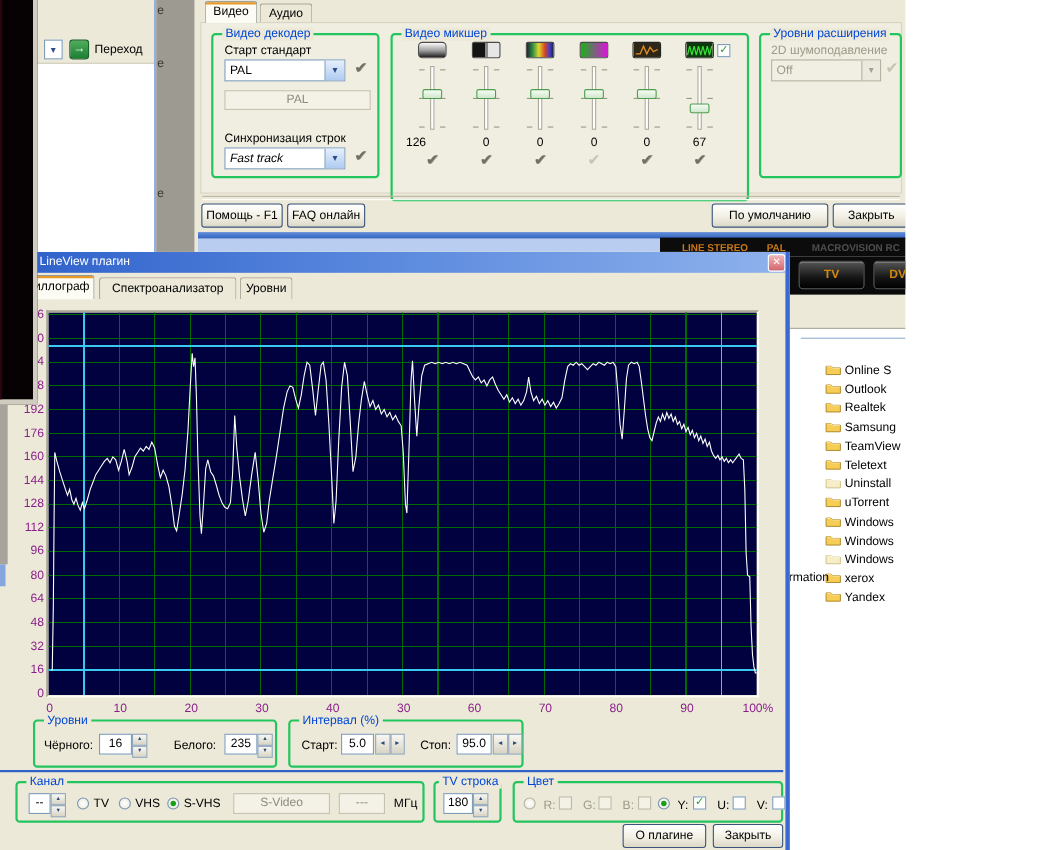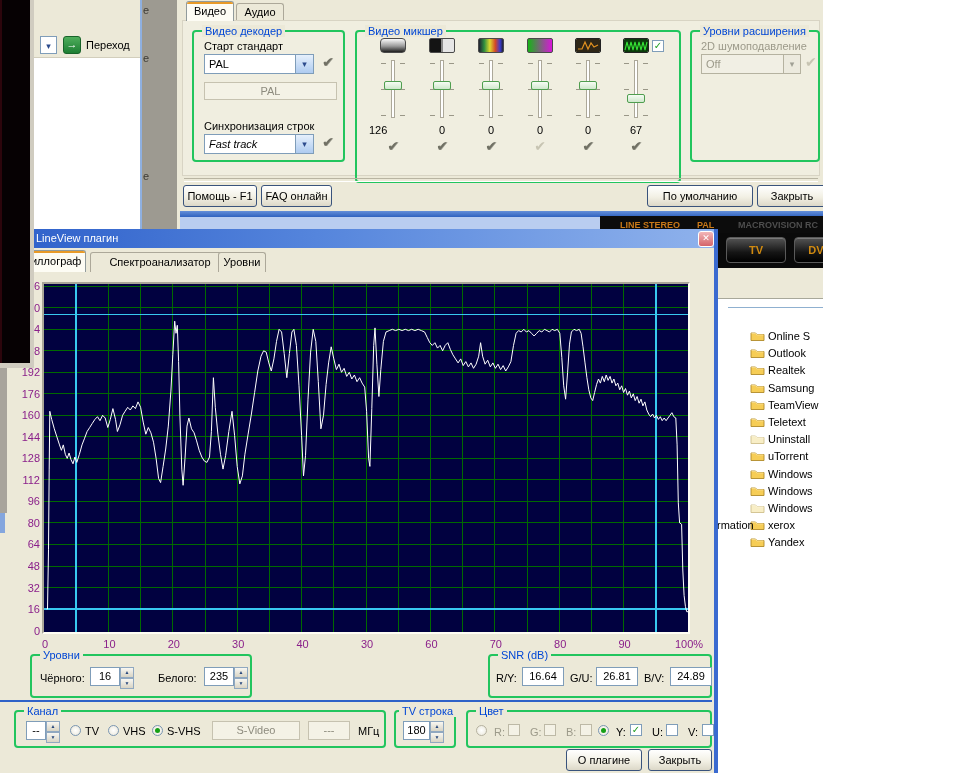--- a/index.html
+++ b/index.html
@@ -310,21 +310,21 @@
   </div>
 
   <div id="lineview" class="abs" style="left:-8px;top:229px;width:726px;height:544px;background:#ece9d8;border-right:4px solid #3a6ad0;box-sizing:border-box;overflow:hidden;z-index:4;">
     <div class="abs" style="left:0;top:0;width:722px;height:19px;background:linear-gradient(90deg,#2c5ec9 0%,#5585dc 45%,#8fb2ec 100%);">
       <span class="abs titlebar-text" style="left:44px;top:3px;">LineView плагин</span>
       <span class="abs close-x close-glyph" style="left:706px;top:2px;width:14px;height:14px;">✕</span>
     </div>
     <div class="tab active" style="left:14px;top:21px;width:80px;height:22px;line-height:21px;">
       <span>Осциллограф</span>
     </div>
-    <div class="tab" style="left:98px;top:23px;width:140px;height:20px;line-height:19px;">
+    <div class="tab" style="left:98px;top:23px;width:125px;height:20px;line-height:19px;">
       <span>Спектроанализатор</span>
     </div>
     <div class="tab" style="left:226px;top:23px;width:48px;height:20px;line-height:19px;">
       <span>Уровни</span>
     </div>
     <div class="abs" style="left:2px;top:43px;width:718px;height:430px;background:#ece9d8;border-bottom:2px solid #2f62c8;box-sizing:border-box;"></div>
 
     <div class="abs" style="left:50px;top:53px;width:648px;height:352px;box-sizing:border-box;border-top:2px solid #a9a697;border-left:2px solid #a9a697;border-bottom:2px solid #fffef4;border-right:2px solid #fffef4;">
       <svg id="plot-svg" width="644" height="348" viewBox="0 0 644 348" style="display:block;">
           <rect x="0" y="0" width="644" height="348" fill="#010140"></rect>
@@ -410,30 +410,36 @@
           <span class="spin-down">▼</span>
         </div>
       <span class="abs lbl" style="left:126px;top:16px;">Белого:</span>
       <div class="abs field center" style="left:172px;top:11px;width:30px;height:19px;">235</div>
       <div class="abs vspin" style="left:202px;top:11px;">
           <span class="spin-up">▲</span>
           <span class="spin-down">▼</span>
         </div>
     </div>
 
-
-    <div class="abs grp" style="left:496px;top:425px;width:224px;height:44px;">
-      <span class="grp-title">SNR (dB)</span>
-      <span class="abs lbl" style="left:6px;top:16px;">R/Y:</span>
-      <div class="abs field center" style="left:32px;top:11px;width:42px;height:19px;">16.64</div>
-      <span class="abs lbl" style="left:80px;top:16px;">G/U:</span>
-      <div class="abs field center" style="left:106px;top:11px;width:42px;height:19px;">26.81</div>
-      <span class="abs lbl" style="left:154px;top:16px;">B/V:</span>
-      <div class="abs field center" style="left:180px;top:11px;width:42px;height:19px;">24.89</div>
-    </div>
+    <div class="abs grp" style="left:270px;top:425px;width:214px;height:44px;">
+      <span class="grp-title">Интервал (%)</span>
+      <span class="abs lbl" style="left:10px;top:16px;">Старт:</span>
+      <div class="abs field center" style="left:46px;top:11px;width:30px;height:19px;">5.0</div>
+      <div class="abs hspin" style="left:77px;top:11px;">
+          <span class="arr-left">◄</span>
+          <span class="arr-right">►</span>
+        </div>
+      <span class="abs lbl" style="left:118px;top:16px;">Стоп:</span>
+      <div class="abs field center" style="left:151px;top:11px;width:32px;height:19px;">95.0</div>
+      <div class="abs hspin" style="left:184px;top:11px;">
+          <span class="arr-left">◄</span>
+          <span class="arr-right">►</span>
+        </div>
+    </div>
+
 
     <div class="abs grp" style="left:22px;top:481px;width:372px;height:38px;">
       <span class="grp-title">Канал</span>
       <div class="abs field center" style="left:10px;top:9px;width:20px;height:19px;">--</div>
       <div class="abs vspin" style="left:30px;top:9px;">
           <span class="spin-up">▲</span>
           <span class="spin-down">▼</span>
         </div>
       <span class="abs radio" style="left:54px;top:13px;"></span>
       <span class="abs lbl" style="left:69px;top:13px;">TV</span>

